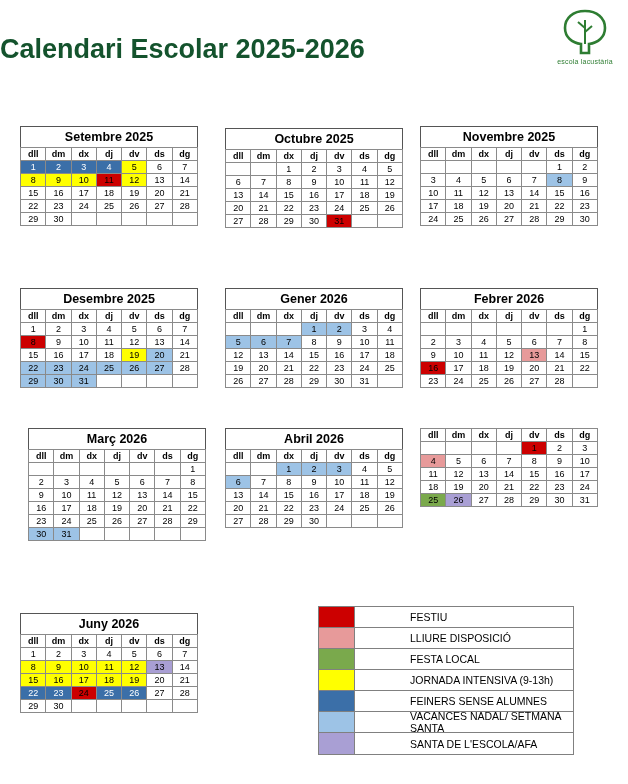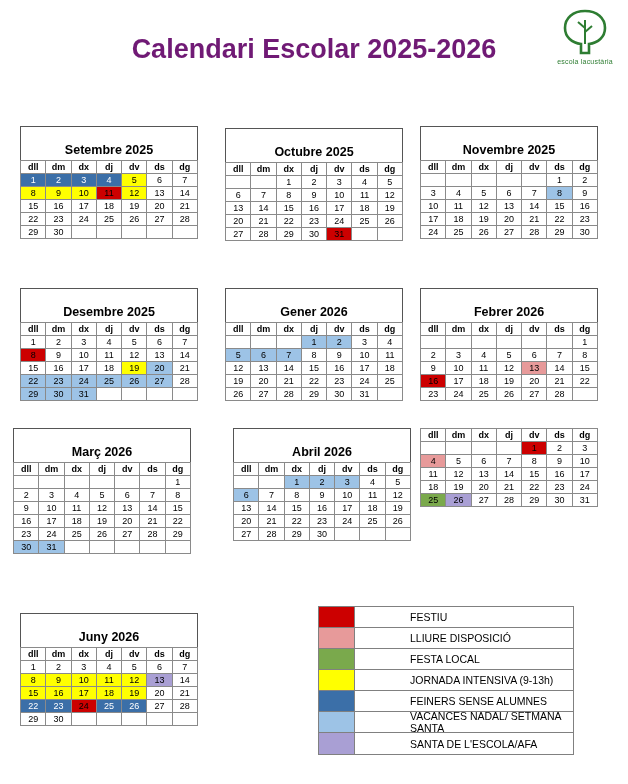--- a/index.html
+++ b/index.html
@@ -10,24 +10,23 @@
     background: #ffffff;
     font-family: "Liberation Sans", sans-serif;
     position: relative;
     overflow: hidden;
   }
   .page-title {
     position: absolute;
     top: 34px;
     left: 0;
     width: 628px;
-    text-align: center;
     font-size: 27px;
     font-weight: bold;
-    color: #701a75;
+    color: #14532d;
     letter-spacing: 0px;
   }
   .logo {
     position: absolute;
     top: 8px;
     left: 548px;
     width: 74px;
     text-align: center;
   }
   .logo svg { display: block; margin: 0 auto; }
@@ -46,21 +45,21 @@
   table.cal {
     border-collapse: collapse;
     width: 178px;
     table-layout: fixed;
   }
   table.cal caption {
     caption-side: top;
     font-size: 12.5px;
     font-weight: bold;
     text-align: center;
-    padding: 16px 0 3px 0;
+    padding: 3px 0 3px 0;
     border: 1px solid #555;
     border-bottom: none;
     background: #fff;
     color: #000;
   }
   table.cal th {
     font-size: 9px;
     font-weight: bold;
     text-align: center;
     border: 1px solid #8a8a8a;
@@ -509,21 +508,21 @@
             <td class="">24</td>
             <td class="">25</td>
             <td class="">26</td>
             <td class="">27</td>
             <td class="we">28</td>
             <td class="empty">&nbsp;</td>
           </tr>
         </tbody>
       </table>
     </div>
-    <div class="cal-wrap" style="left: 13px; top: 428px;">
+    <div class="cal-wrap" style="left: 28px; top: 428px;">
       <table class="cal">
         <caption>Març 2026</caption>
         <thead>
           <tr>
             <th>dll</th>
             <th>dm</th>
             <th>dx</th>
             <th>dj</th>
             <th>dv</th>
             <th class="we">ds</th>
@@ -581,21 +580,21 @@
             <td class="c-vacances">31</td>
             <td class="empty">&nbsp;</td>
             <td class="empty">&nbsp;</td>
             <td class="empty">&nbsp;</td>
             <td class="empty">&nbsp;</td>
             <td class="empty">&nbsp;</td>
           </tr>
         </tbody>
       </table>
     </div>
-    <div class="cal-wrap" style="left: 225px; top: 428px; margin-left: 8px;">
+    <div class="cal-wrap" style="left: 225px; top: 428px;">
       <table class="cal">
         <caption>Abril 2026</caption>
         <thead>
           <tr>
             <th>dll</th>
             <th>dm</th>
             <th>dx</th>
             <th>dj</th>
             <th>dv</th>
             <th class="we">ds</th>

